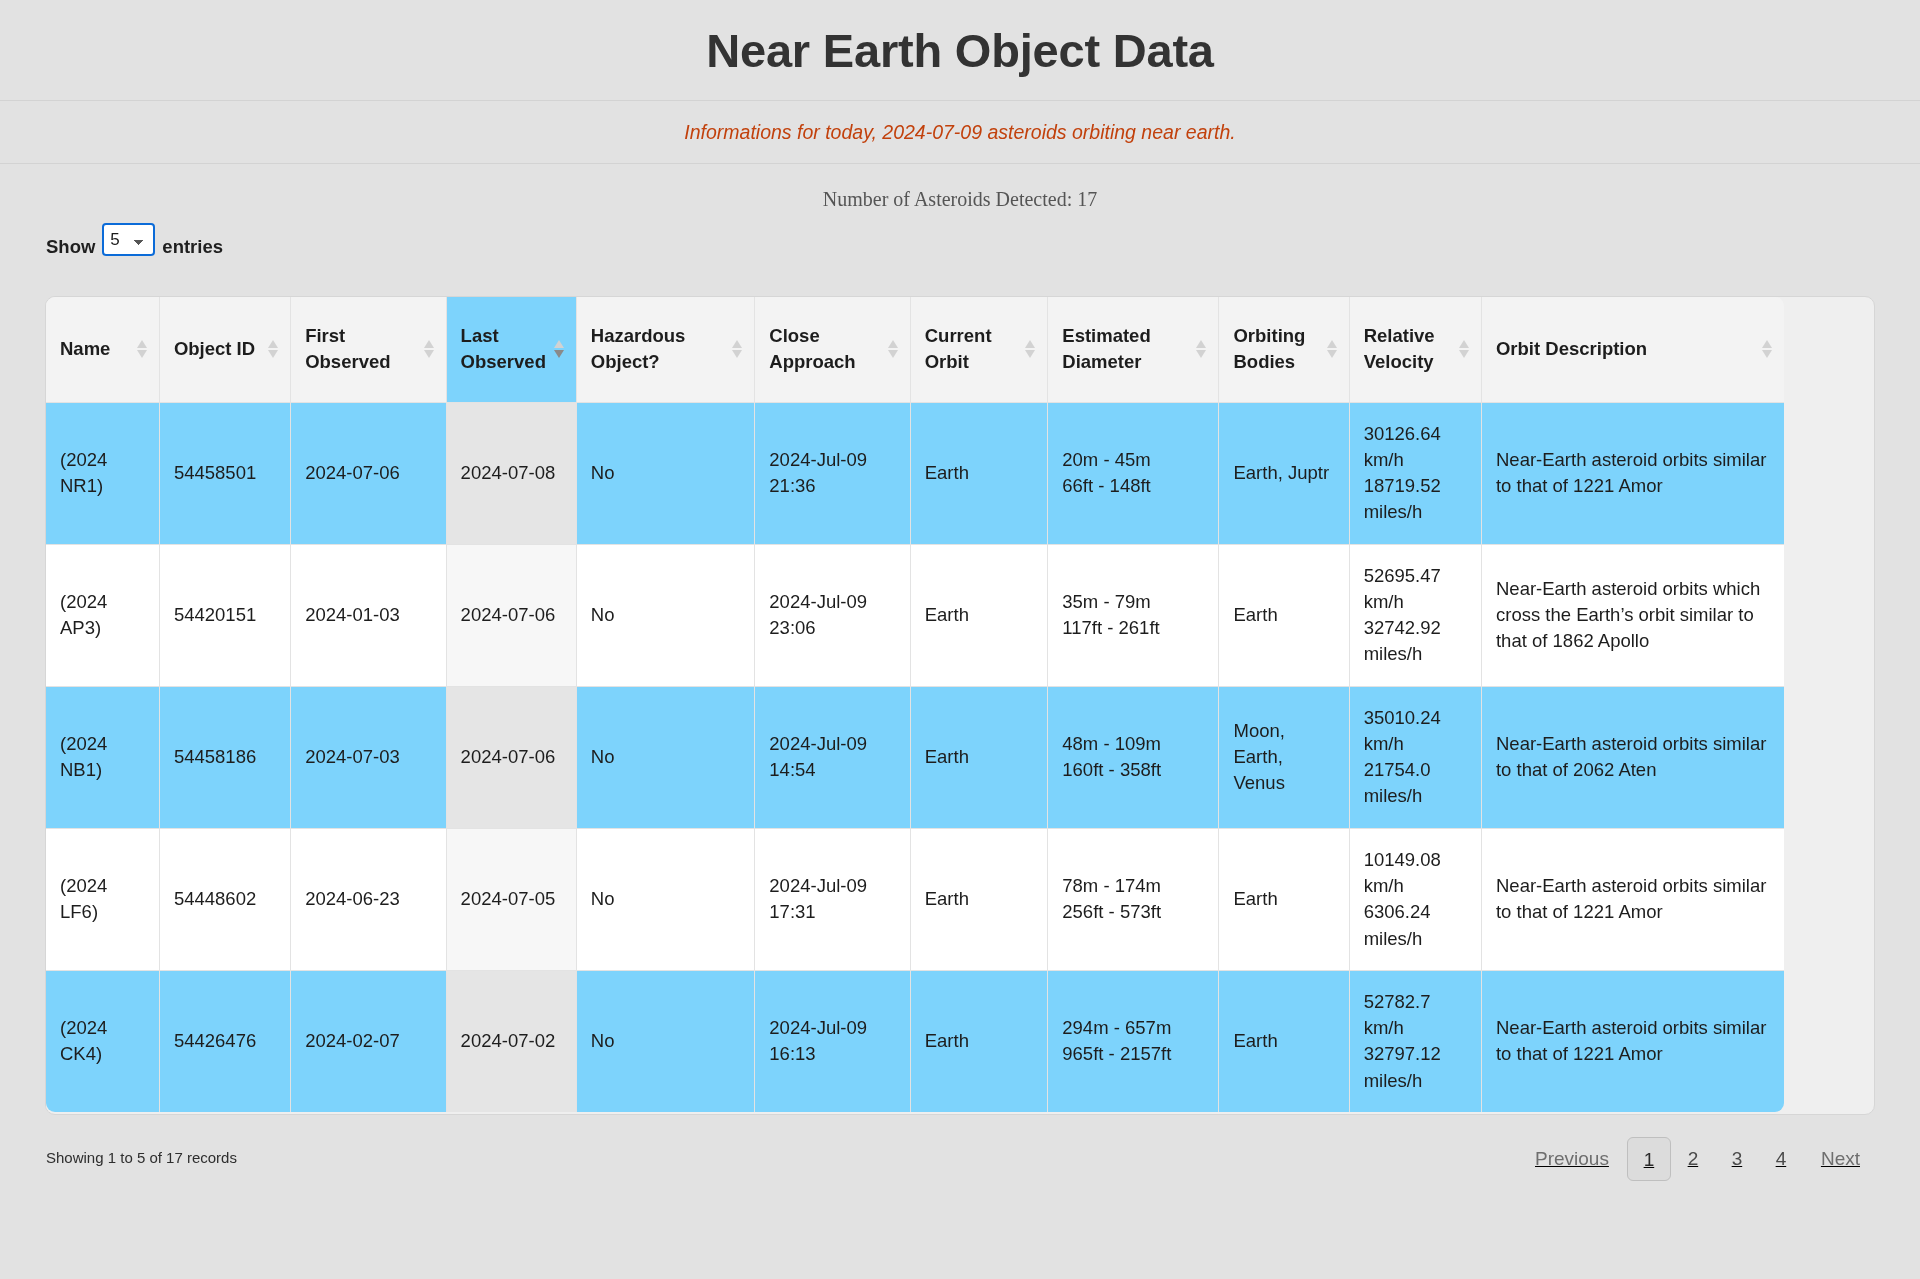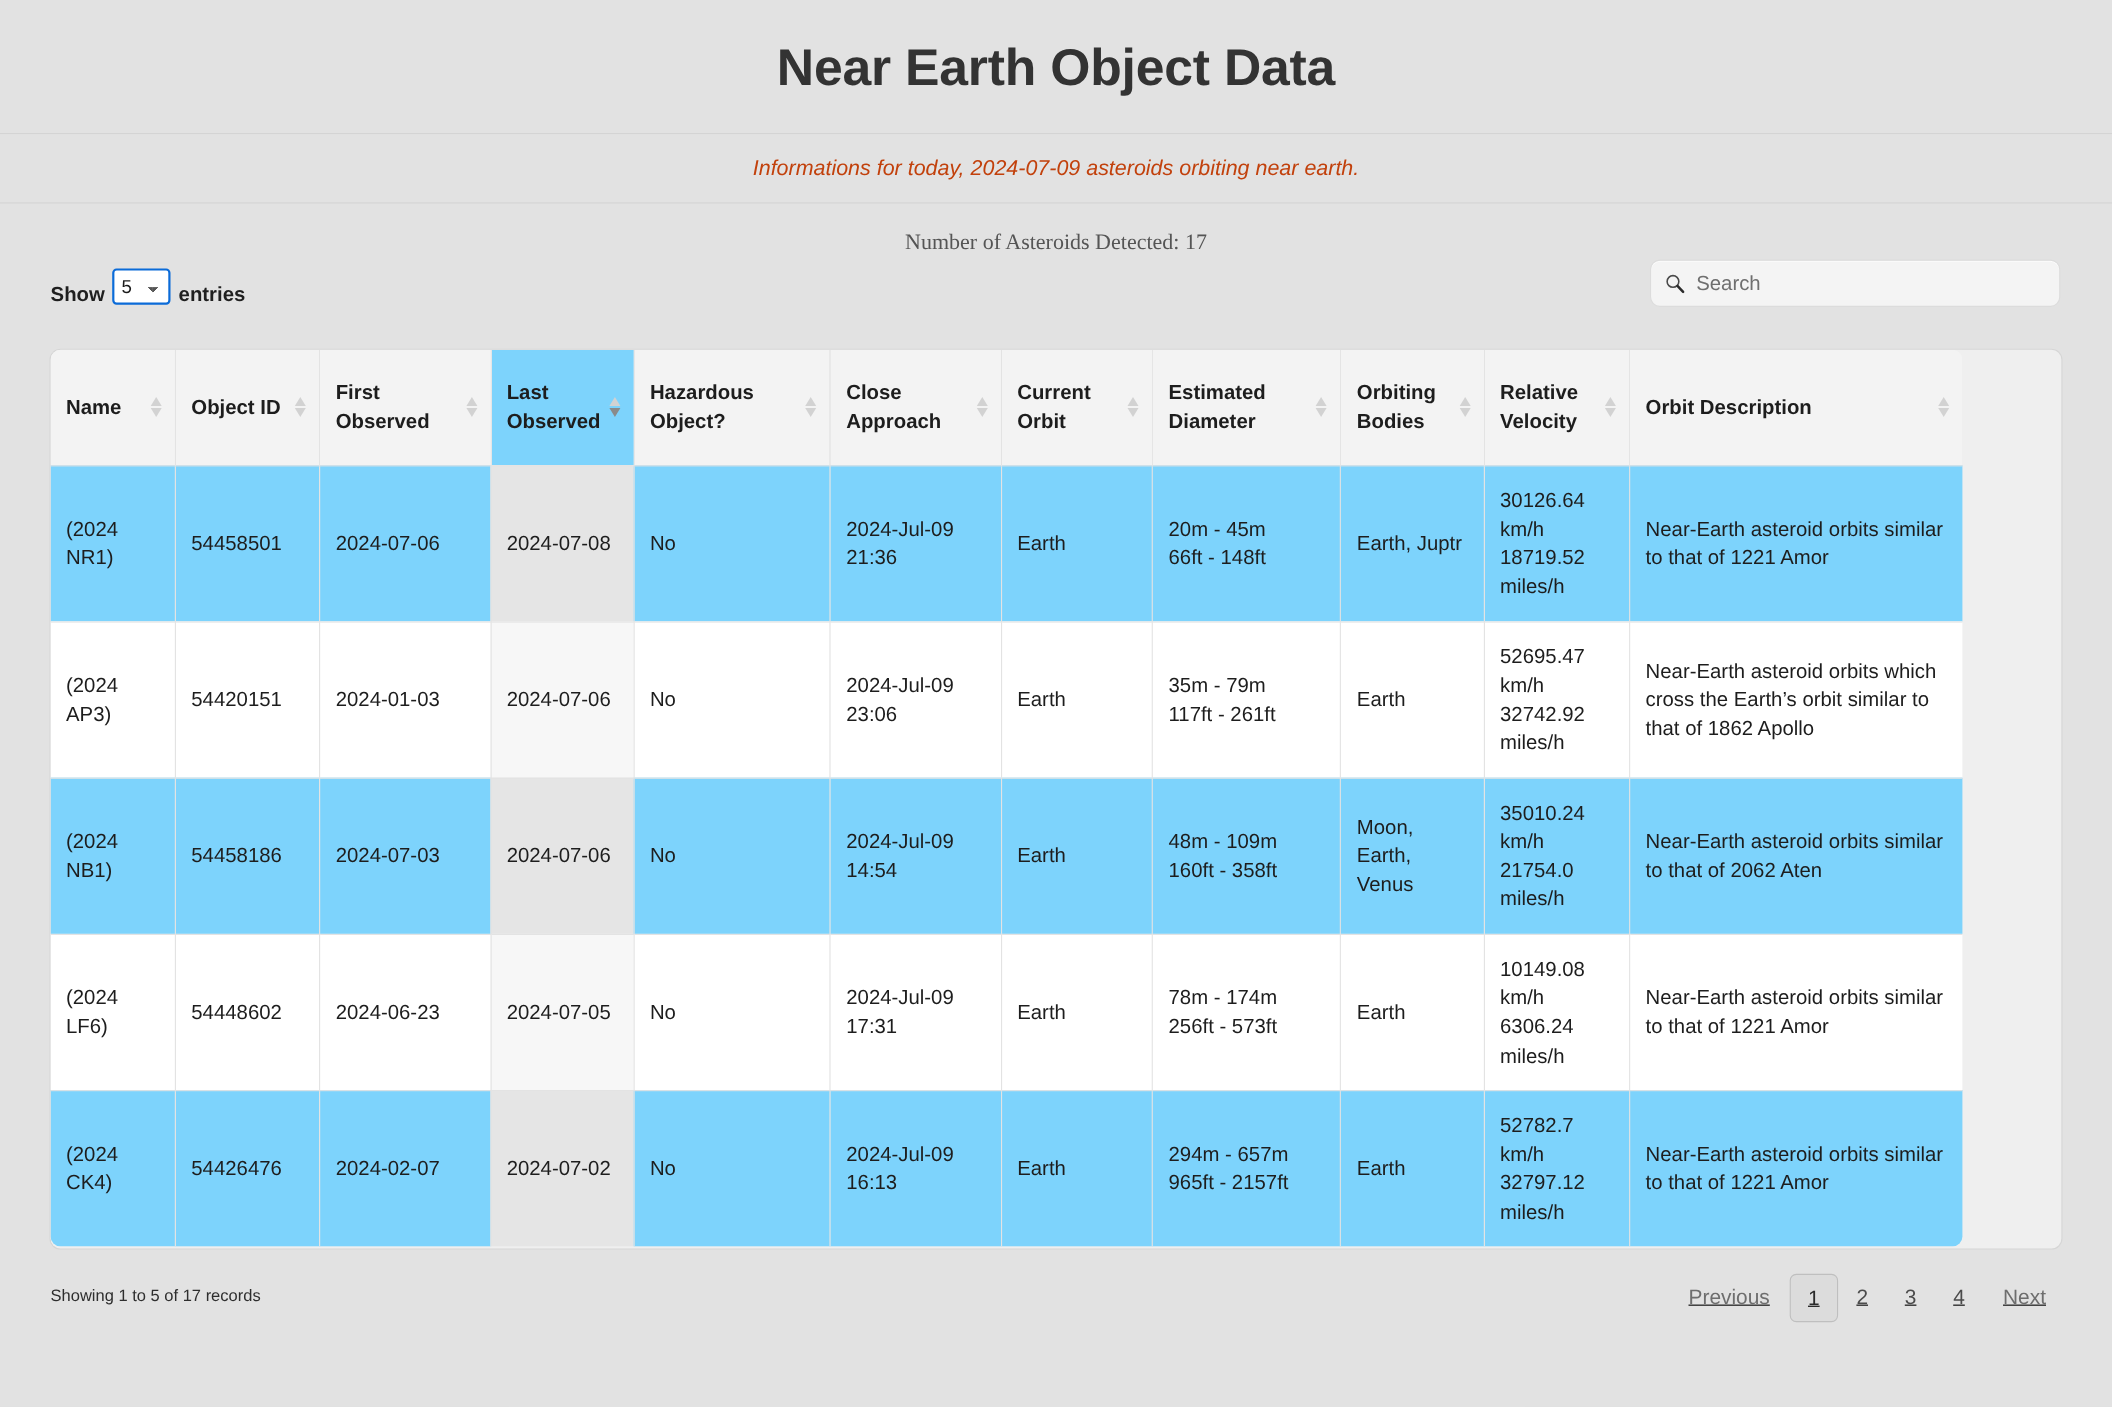--- a/index.html
+++ b/index.html
@@ -16,21 +16,21 @@
   .page {
     width: 1920px;
     height: 1279px;
     position: relative;
     overflow: hidden;
     background: #e2e2e2;
   }
 
   
   .masthead {
-    height: 122px;
+    height: 101px;
     display: flex;
     align-items: center;
     justify-content: center;
     border-bottom: 1px solid #d3d3d3;
     background: #e2e2e2;
   }
   .masthead h1 {
     margin: 0;
     font-size: 47px;
     font-weight: 700;
@@ -293,27 +293,20 @@
       <select class="length-select">
         <option selected="">5</option>
         <option>10</option>
         <option>25</option>
         <option>50</option>
         <option>100</option>
       </select>
       <span class="lbl">entries</span>
     </div>
 
-    <div class="search-wrap">
-      <svg class="search-icon" viewBox="0 0 20 20">
-        <circle cx="8.3" cy="8.3" r="5.6" fill="none" stroke="#4a4a4a" stroke-width="1.5"></circle>
-        <line x1="12.6" y1="12.6" x2="18" y2="18.2" stroke="#2b2b2b" stroke-width="2.4" stroke-linecap="round"></line>
-      </svg>
-      <input class="search-input" type="text" placeholder="Search" style="">
-    </div>
 
   </div>
 
   <div class="table-scroller">
     <table class="neo">
       <colgroup>
         <col class="c-name">
           <col class="c-oid">
           <col class="c-first">
           <col class="c-last">

